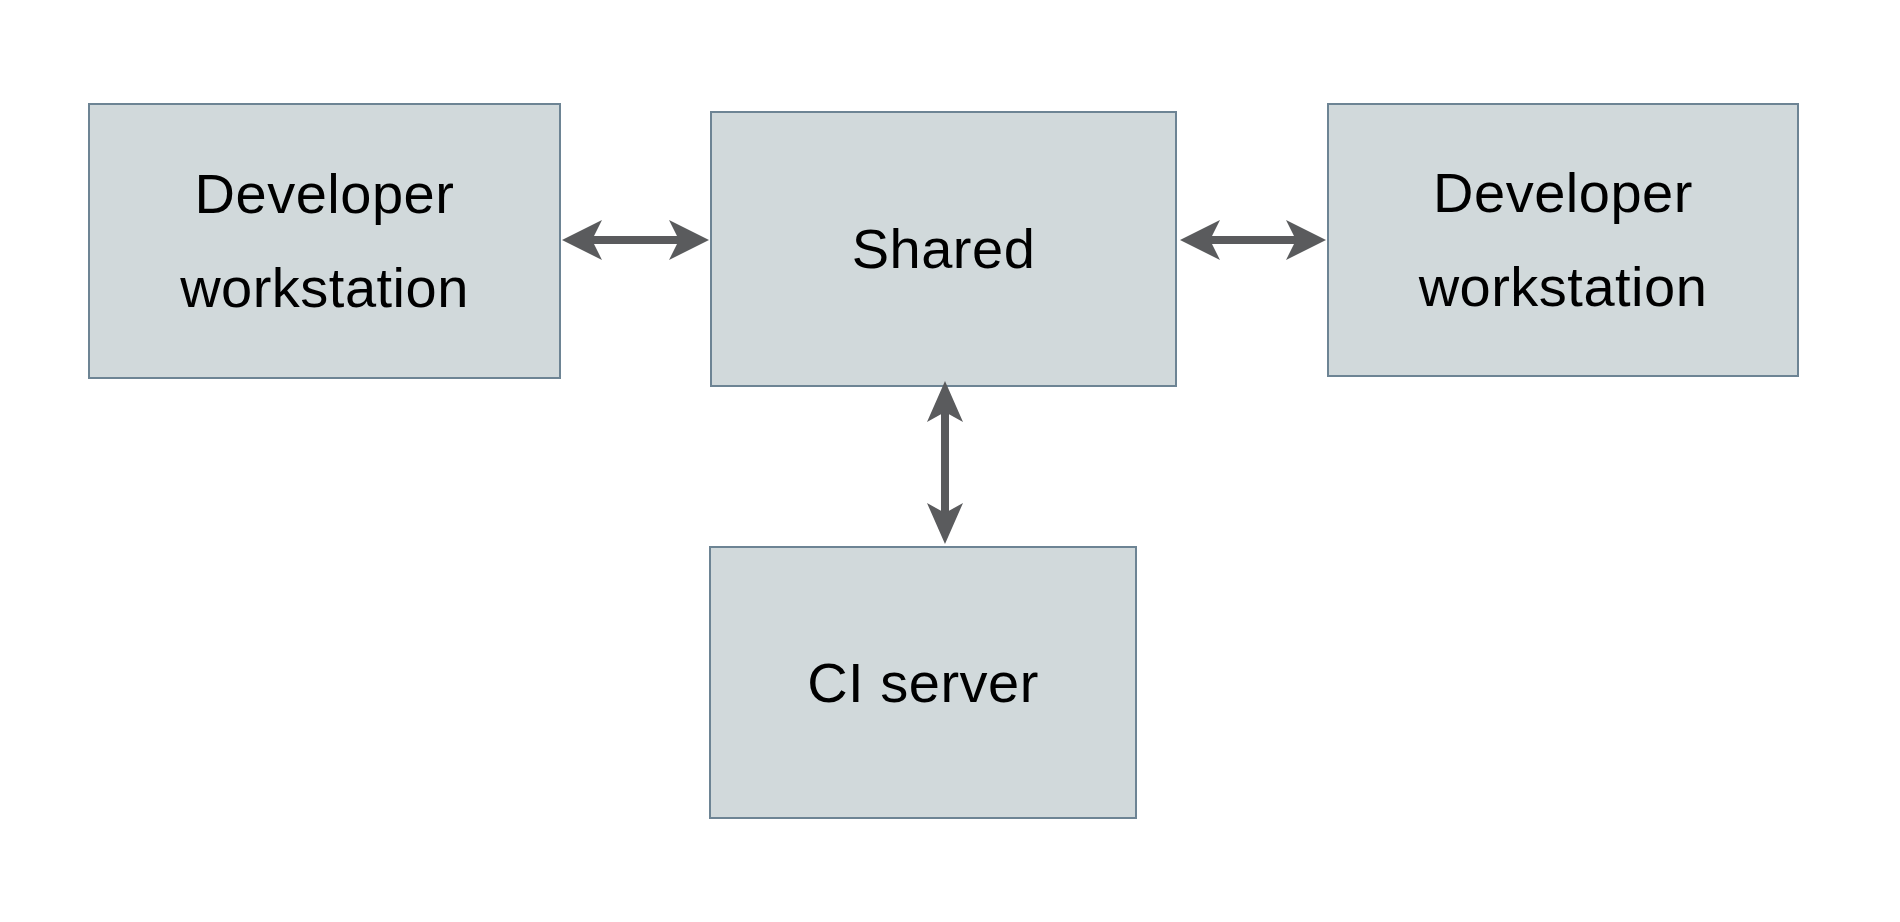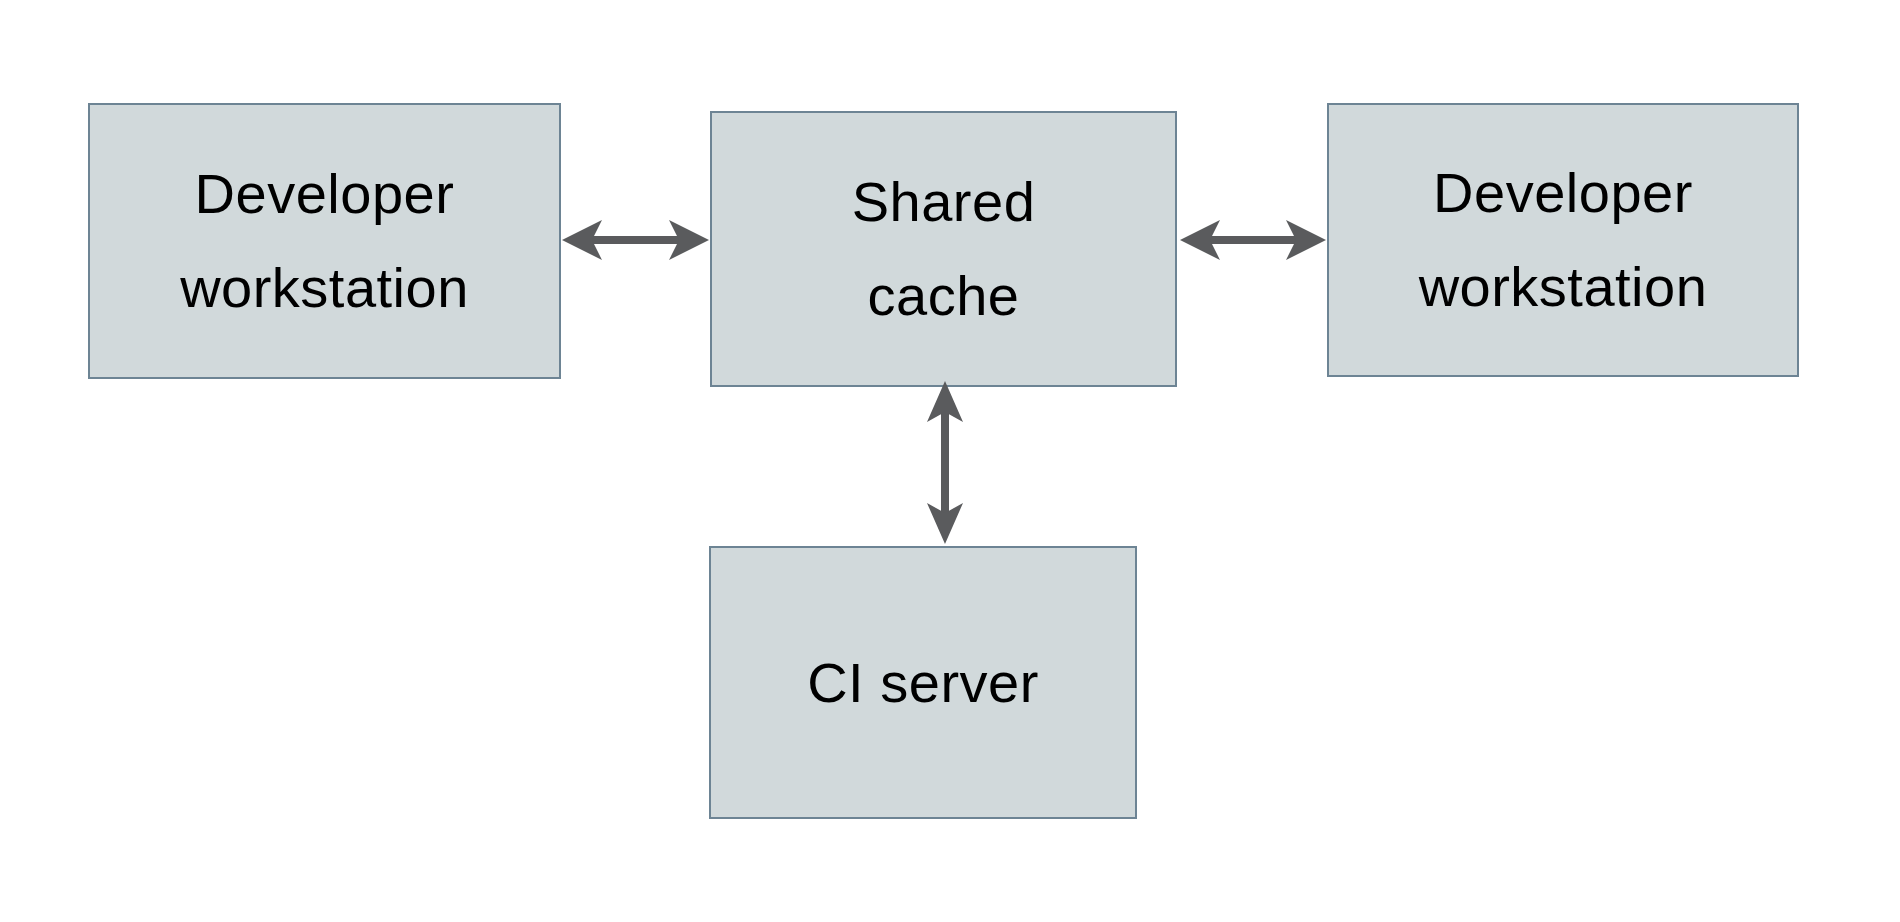--- a/index.html
+++ b/index.html
@@ -52,21 +52,20 @@
 
 <div class="canvas">
 
   <div class="node node-dev-left">
     <div class="line">Developer</div>
     <div class="line">workstation</div>
   </div>
 
   <div class="node node-shared">
     <div class="line">Shared</div>
-    <div class="line">cache</div>
   </div>
 
   <div class="node node-dev-right">
     <div class="line">Developer</div>
     <div class="line">workstation</div>
   </div>
 
   <div class="node node-ci">
     <div class="line">CI server</div>
   </div>

